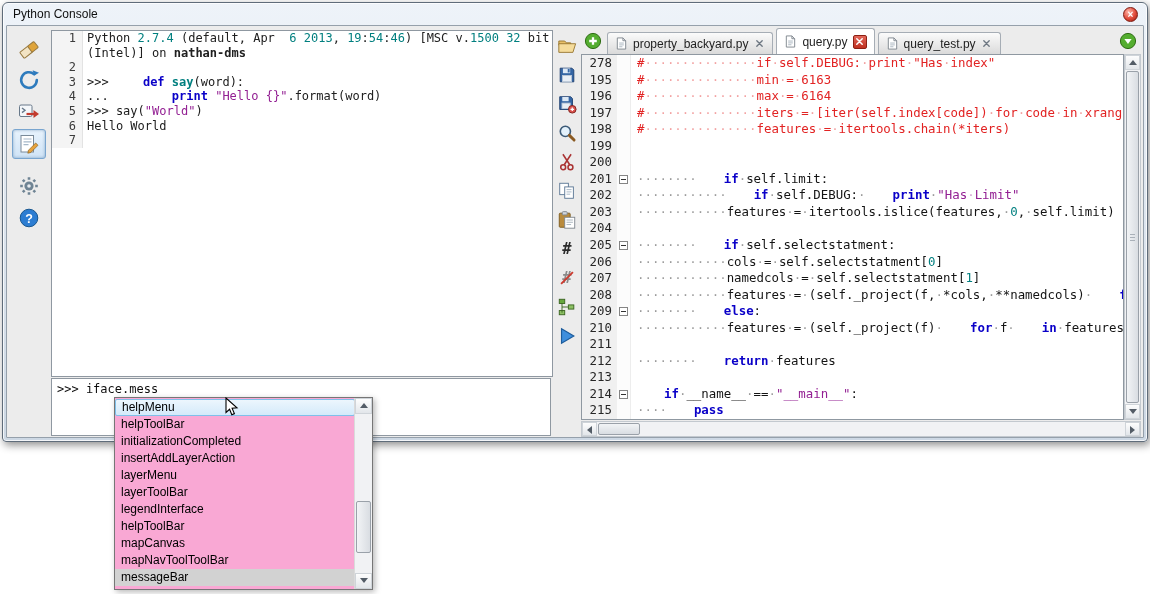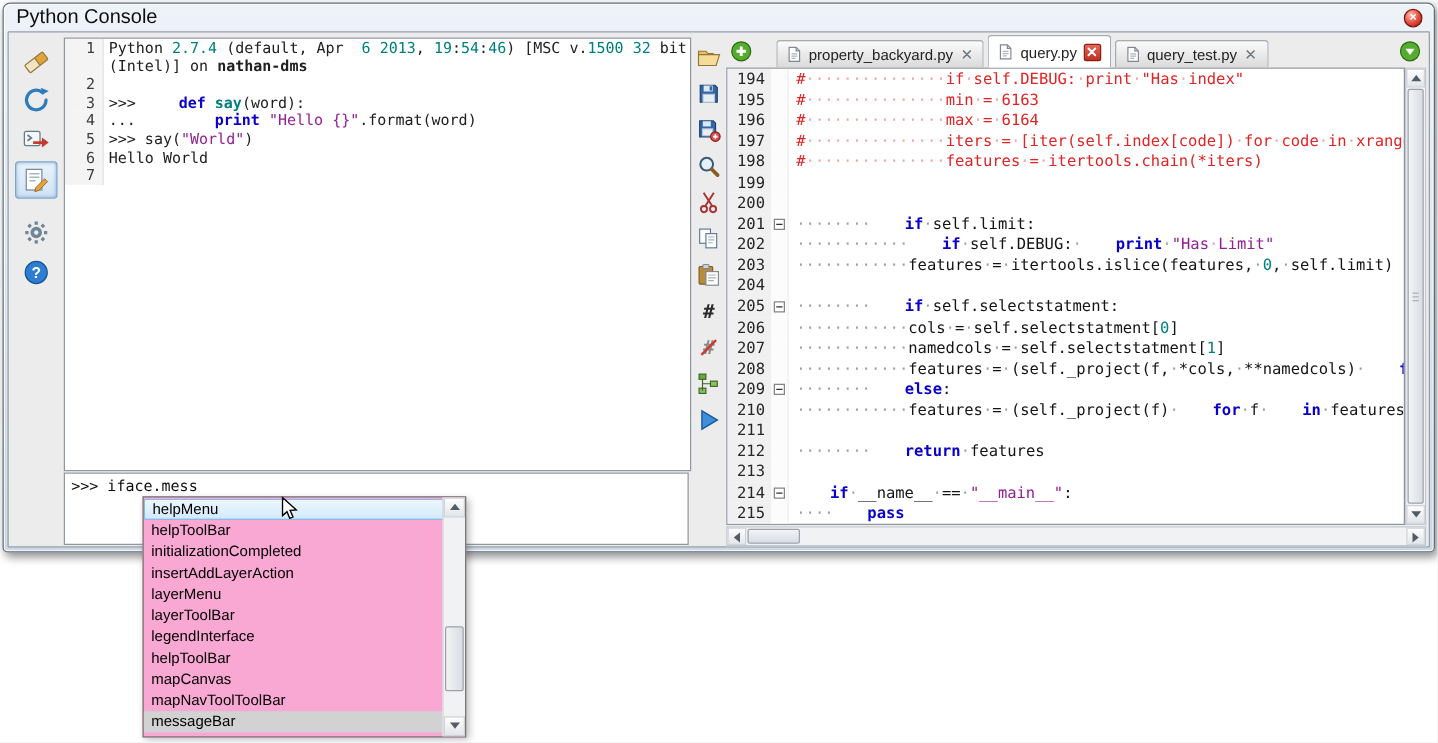--- a/index.html
+++ b/index.html
@@ -5,21 +5,21 @@
   html,body{margin:0;padding:0;}
   body{width:1150px;height:594px;background:#ffffff;position:relative;overflow:hidden;
        font-family:"Liberation Sans",sans-serif;}
 
   
   .win{position:absolute;left:2px;top:2px;width:1144px;height:438px;
        border:1px solid #5f6c7a;border-radius:6px 6px 4px 4px;
        background:linear-gradient(#eef3f9,#cdd8e4);
        box-shadow:2px 3px 8px rgba(0,0,0,.45), inset 0 0 0 1px rgba(255,255,255,.75);}
   .titlebar{position:absolute;left:0;top:0;right:0;height:22px;}
-  .title{position:absolute;left:10px;top:0;line-height:22px;font-size:16px;color:#0f0f0f;}
+  .title{position:absolute;left:10px;top:0;line-height:22px;font-size:12px;color:#0f0f0f;}
   .closebtn{position:absolute;right:9px;top:4px;width:15px;height:15px;border-radius:50%;
        background:radial-gradient(circle at 35% 30%,#ffb8ab,#e14a3a 55%,#961c10);
        border:1px solid #7e170c;color:#fff;font-size:10px;font-weight:bold;text-align:center;
        line-height:13px;box-sizing:border-box;cursor:default;}
   .client{position:absolute;left:3px;top:22px;right:3px;bottom:3px;background:#ececec;
        border:1px solid #95a0ab;border-radius:1px;}
 
   
   .ltoolbar{position:absolute;left:2px;top:7px;width:40px;display:flex;flex-direction:column;
        align-items:center;gap:2px;}
@@ -45,21 +45,21 @@
   .cin{position:absolute;left:44px;top:352px;width:500px;height:58px;background:#fff;
        border:1px solid #8f98a1;box-sizing:border-box;padding:3px 5px;
        font-family:"DejaVu Sans Mono",monospace;font-size:12px;color:#0d0d0d;}
 
   
   .tabbar{position:absolute;left:574px;top:3px;right:4px;height:25px;}
   .roundbtn{position:absolute;top:3px;width:18px;height:18px;}
   .roundbtn svg{width:18px;height:18px;display:block;}
   .newtab{left:3px;}
   .tabmenu{right:2px;}
-  .tabstrip{position:absolute;left:26px;bottom:0;display:flex;align-items:flex-end;margin-left:14px;}
+  .tabstrip{position:absolute;left:26px;bottom:0;display:flex;align-items:flex-end;}
   .tab{display:flex;align-items:center;gap:5px;height:21px;padding:0 7px;font-size:12px;color:#222;
        background:linear-gradient(#fbfbfb,#dadada);border:1px solid #a6adb5;border-bottom:none;
        border-radius:3px 3px 0 0;margin-right:3px;}
   .tab.active{background:#fff;height:25px;position:relative;z-index:6;}
   .tabicon svg{width:13px;height:13px;display:block;}
   .tabclose{width:12px;height:12px;display:flex;align-items:center;justify-content:center;}
   .tabclose svg{width:9px;height:9px;display:block;}
   .tabclose.red{background:linear-gradient(#e2675a,#c03121);border:1px solid #8c2014;border-radius:2px;}
 
   
@@ -391,21 +391,21 @@
           <svg viewBox="0 0 18 18">
             <circle cx="9" cy="9" r="7.6" fill="#54ad2f" stroke="#2f6d14"></circle>
             <path d="M5.4 7h7.2L9 12z" fill="#fff"></path>
           </svg>
         </span>
     </div>
 
     <div class="editor">
       <div id="ed-lines">
           <div class="erow">
-            <span class="enum">194</span>
+            <span class="enum">278</span>
             <span class="efold"></span>
             <span class="etext"><span class="tok-comment">#<span class="ws">·</span><span class="ws">·</span><span class="ws">·</span><span class="ws">·</span><span class="ws">·</span><span class="ws">·</span><span class="ws">·</span><span class="ws">·</span><span class="ws">·</span><span class="ws">·</span><span class="ws">·</span><span class="ws">·</span><span class="ws">·</span><span class="ws">·</span><span class="ws">·</span>if<span class="ws">·</span>self.DEBUG:<span class="ws">·</span>print<span class="ws">·</span>"Has<span class="ws">·</span>index"</span></span>
           </div>
           <div class="erow">
             <span class="enum">195</span>
             <span class="efold"></span>
             <span class="etext"><span class="tok-comment">#<span class="ws">·</span><span class="ws">·</span><span class="ws">·</span><span class="ws">·</span><span class="ws">·</span><span class="ws">·</span><span class="ws">·</span><span class="ws">·</span><span class="ws">·</span><span class="ws">·</span><span class="ws">·</span><span class="ws">·</span><span class="ws">·</span><span class="ws">·</span><span class="ws">·</span>min<span class="ws">·</span>=<span class="ws">·</span>6163</span></span>
           </div>
           <div class="erow">
             <span class="enum">196</span>

